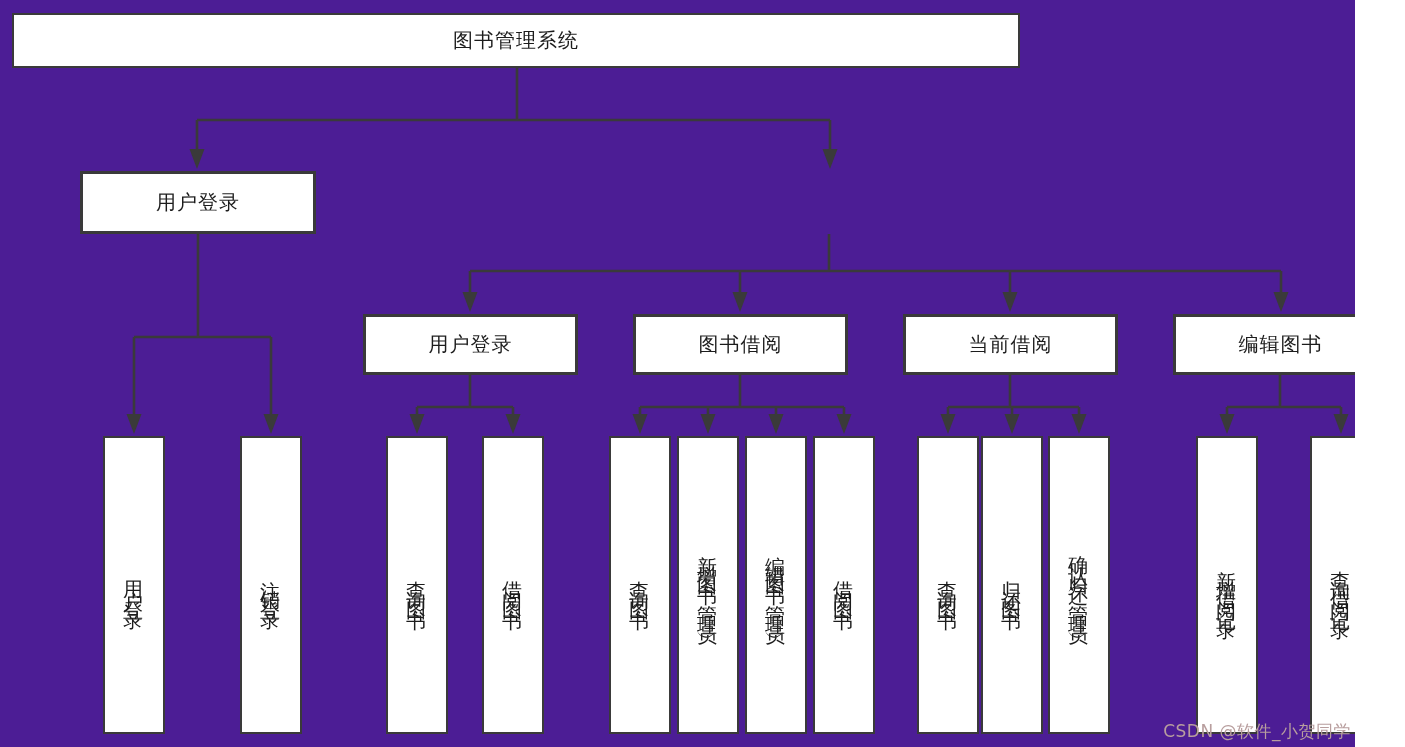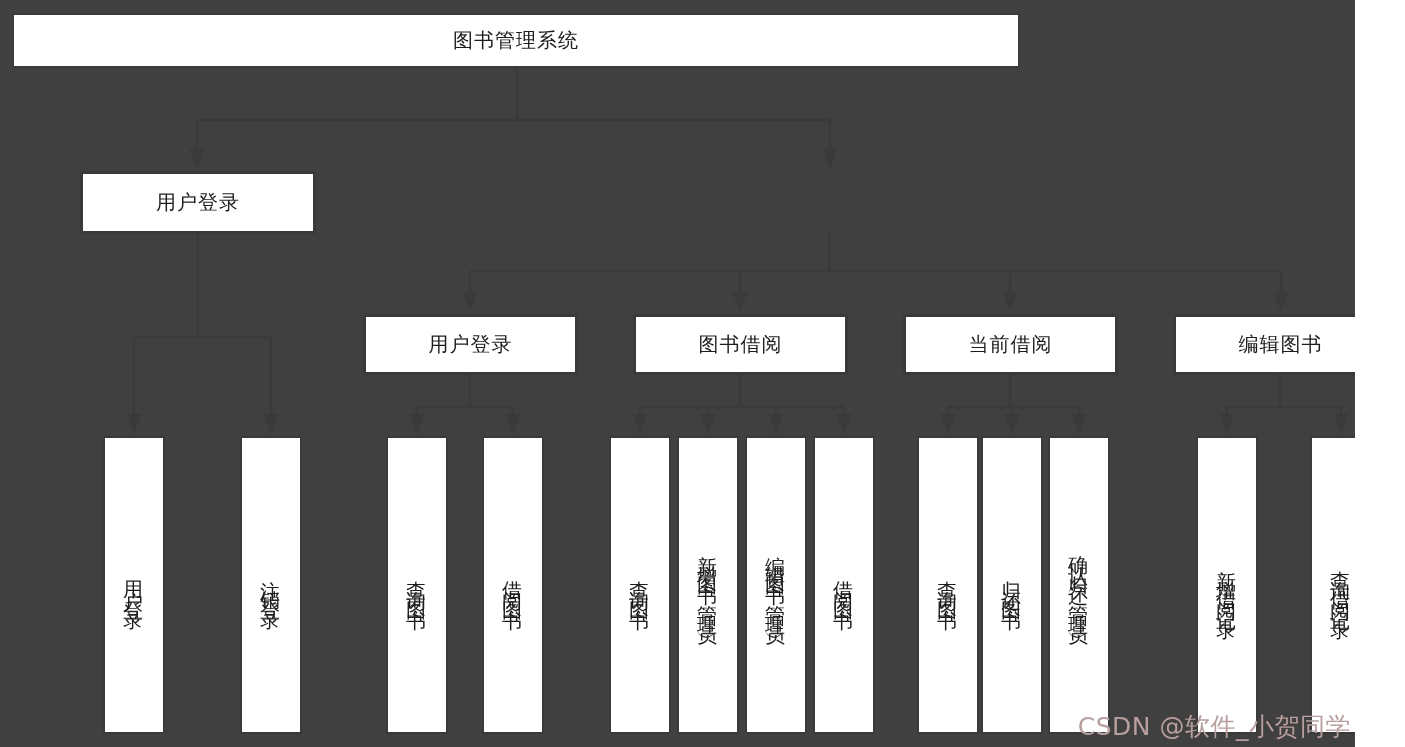--- a/index.html
+++ b/index.html
@@ -1,20 +1,20 @@
 <!DOCTYPE html>
 <html><head>
 <meta charset="utf-8">
 <style>
   html, body { margin: 0; padding: 0; background: #ffffff; }
   .canvas {
     position: relative;
     width: 1355px;
     height: 747px;
-    background: #404040;
+    background: #4c1d95;
     overflow: hidden;
     font-family: "DejaVu Sans", sans-serif;
     color: #1c1c1c;
   }
   .connectors {
     position: absolute;
     left: 0; top: 0;
     width: 1405px; height: 747px;
     pointer-events: none;
   }
@@ -36,21 +36,21 @@
     writing-mode: vertical-rl;
     text-orientation: mixed;
     letter-spacing: 10px;
     font-size: 20px;
     white-space: normal;
   }
   .watermark {
     position: absolute;
     right: 4px;
     bottom: 4px;
-    font-size: 25px;
+    font-size: 17px;
     letter-spacing: 0.5px;
     color: #b89e9e;
     pointer-events: none;
   }
 </style>
 </head>
 <body>
 
 <div class="canvas">
 

